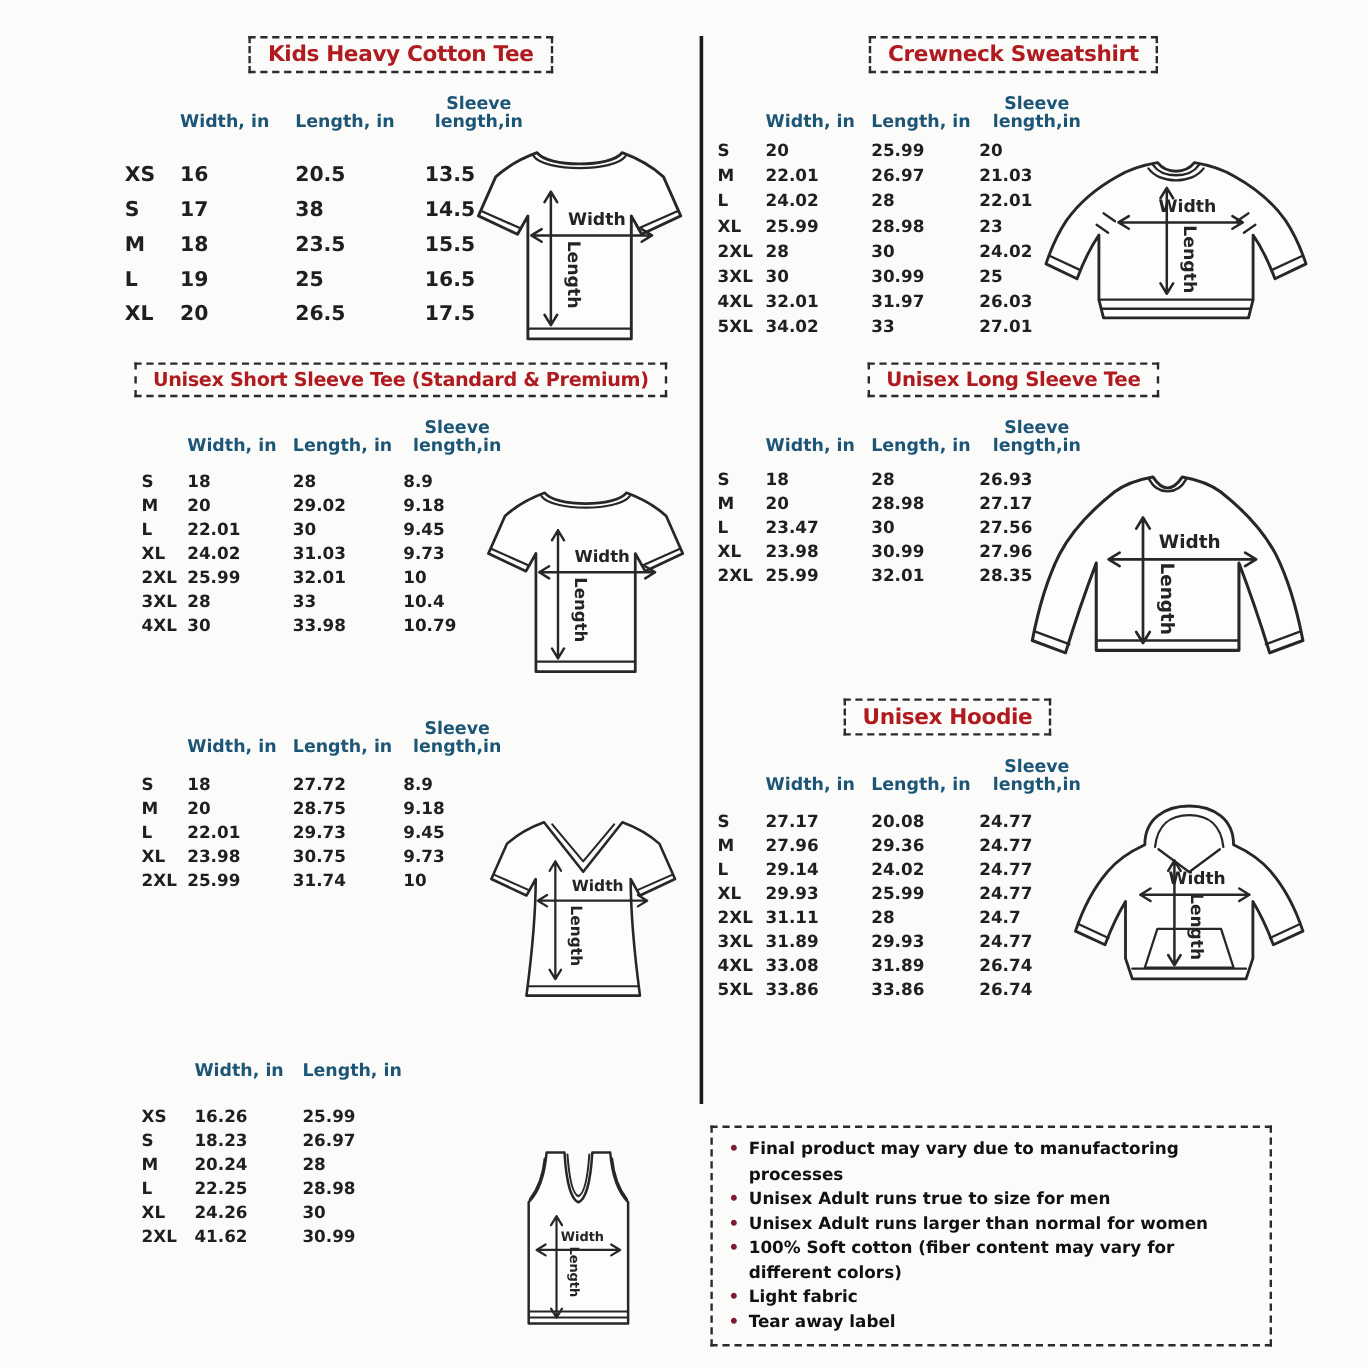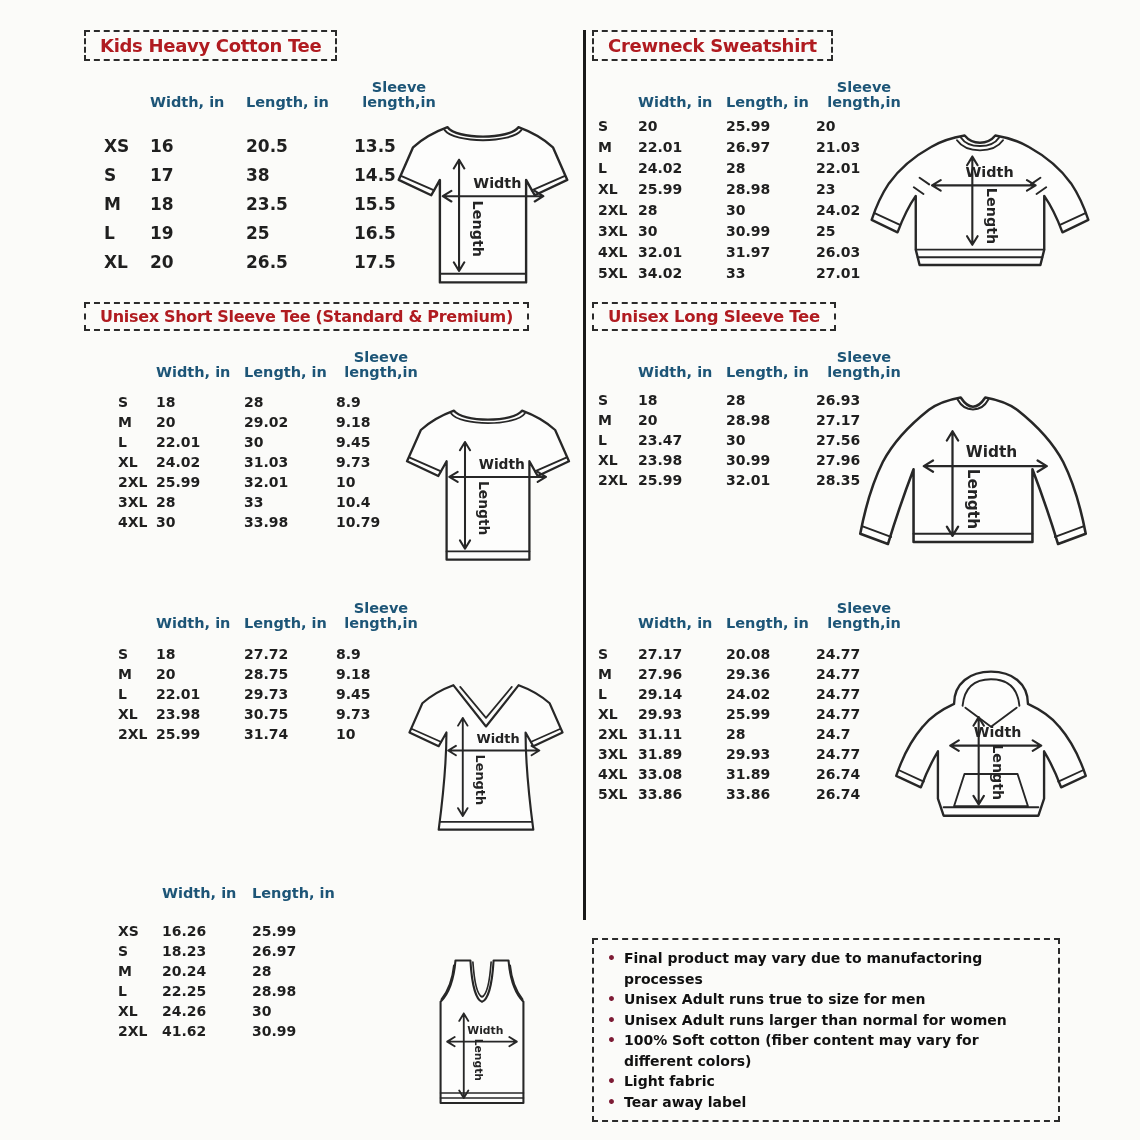--- a/index.html
+++ b/index.html
@@ -3,21 +3,21 @@
 <meta charset="utf-8">
 <style>
   html,body{margin:0;padding:0;}
   body{
     width:1140px;height:1140px;position:relative;overflow:hidden;
     background:#fbfbf9;color:#222;
     font-family:"DejaVu Sans",sans-serif;
   }
   .vline{position:absolute;width:3px;background:#1a1a1a;}
   .panel{position:absolute;}
-  .tbox-wrap{text-align:left;}
+  .tbox-wrap{text-align:center;}
   .tbox{
     display:inline-block;border:2px dashed #2b2b2b;padding:3px 14px;
     color:#b01b20;font-weight:bold;white-space:nowrap;letter-spacing:-0.3px;
   }
   .table{position:relative;}
   .thead{display:grid;align-items:end;margin-top:19px;
     color:#1d5577;font-weight:bold;font-size:14.5px;}
   .th3{text-align:center;line-height:15px;}
   .th3 i{font-style:normal;display:block;}
   .tbody{font-size:14px;font-weight:bold;}
@@ -349,20 +349,21 @@
     <path class="ln thin" d="M70,22 L100,58 L130,22"></path>
     <path class="ln thin" d="M14,71 L48,86 M186,71 L152,86 M47,179 L153,179"></path>
     <path class="ln ar" d="M73,58 L73,172 M67.5,67 L73,58 L78.5,67 M67.5,163 L73,172 L78.5,163"></path>
     <path class="ln ar" d="M56,96 L162,96 M65,90.5 L56,96 L65,101.5 M153,90.5 L162,96 L153,101.5"></path>
     <text class="svgt" x="114" y="87" text-anchor="middle">Width</text>
     <text class="svgt" x="88" y="130" text-anchor="middle" transform="rotate(90 88 130)">Length</text>
   </svg>
 </section>
 
 <section class="panel" style="left:592px;top:582px;width:505px">
+  <div class="tbox-wrap" style="padding-right:110px"><div class="tbox" style="font-size:18px">Unisex Hoodie</div></div>
   <div class="table g4R" style="margin-left:6px">
     <div class="thead">
       <span class="tcell"></span>
       <span class="th">Width, in</span>
       <span class="th">Length, in</span>
       <span class="th th3">
           <i>Sleeve</i>
           <i>length,in</i>
         </span>
     </div>

